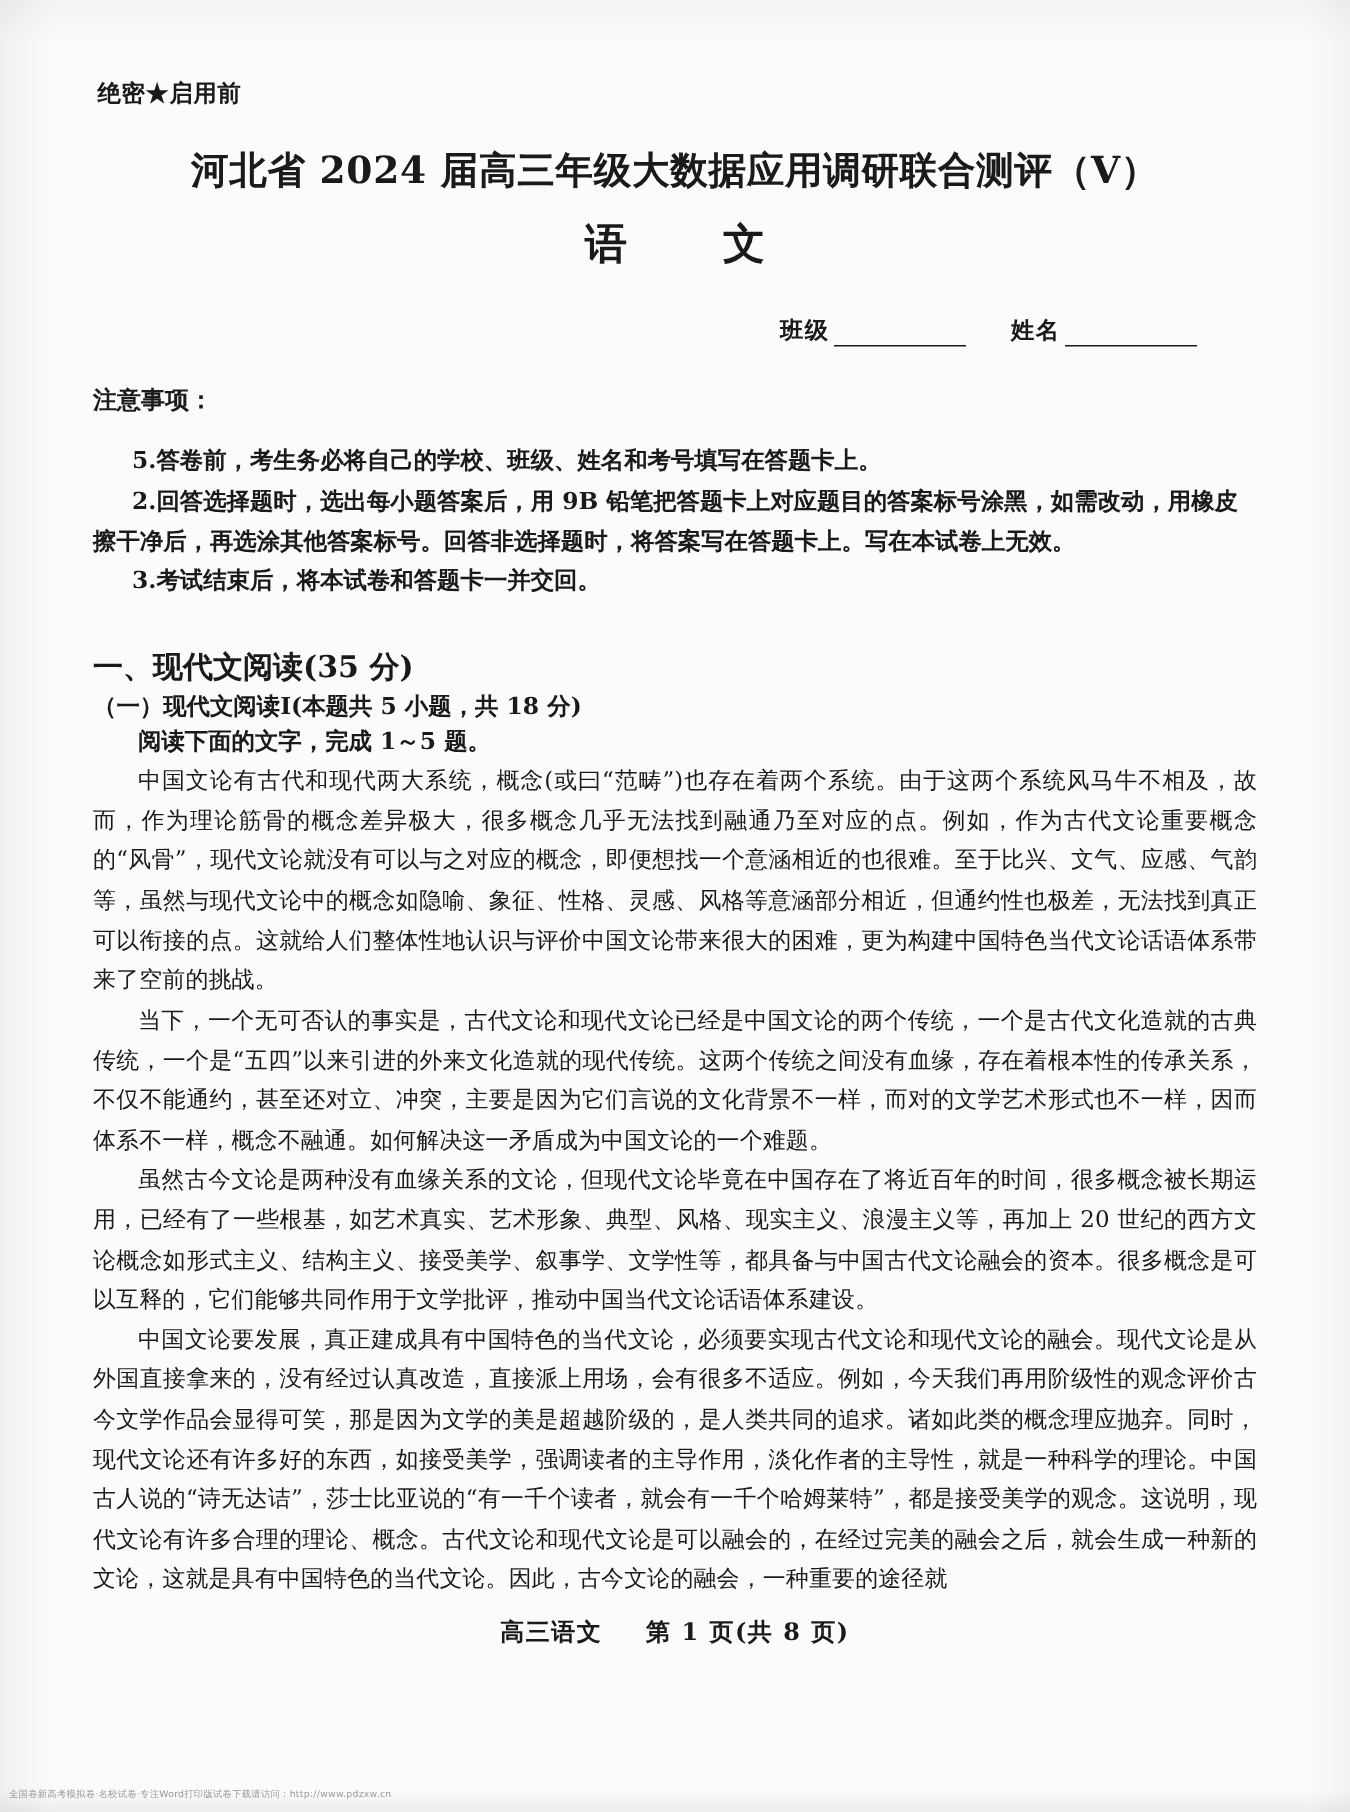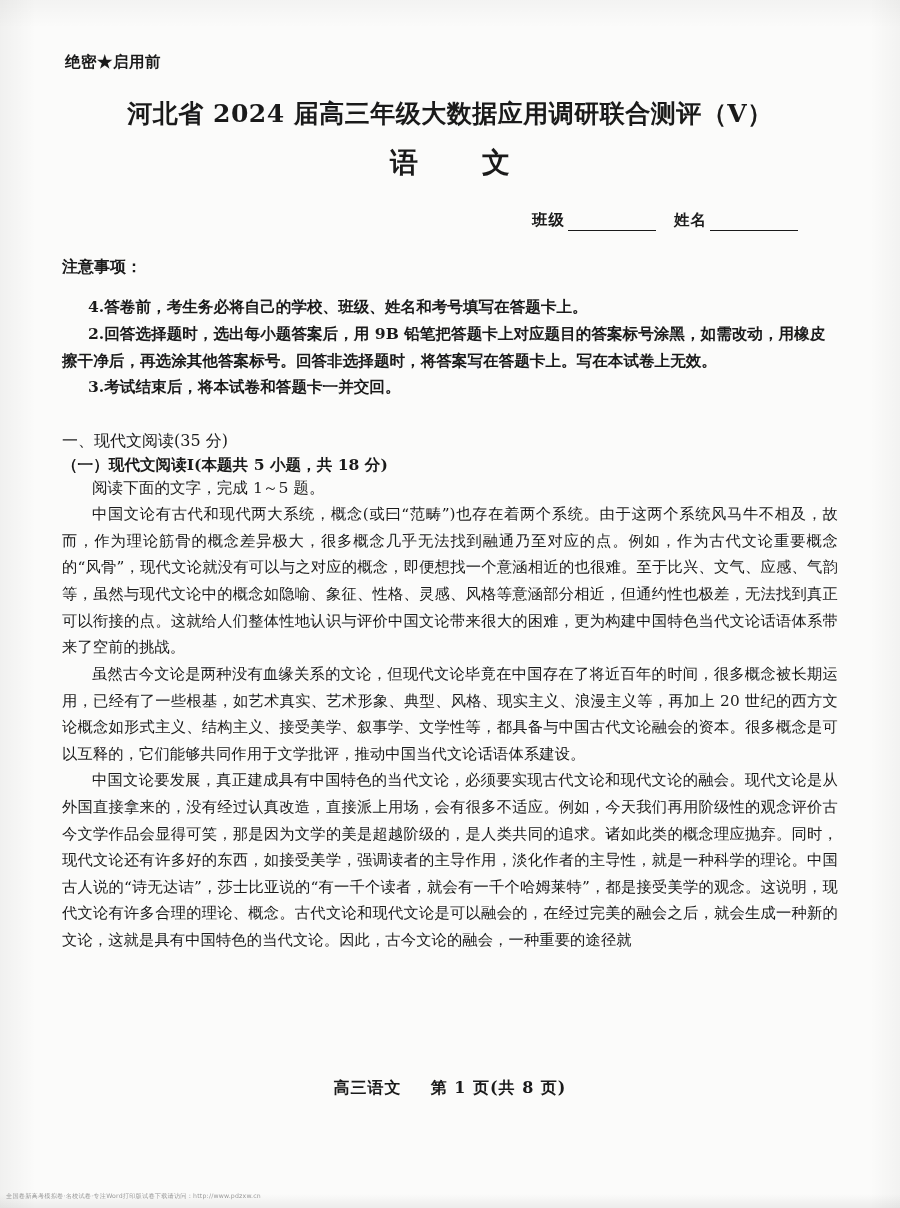--- a/index.html
+++ b/index.html
@@ -56,21 +56,21 @@
     text-align: center;
     font-size: 28px;
     font-weight: 700;
     letter-spacing: 18px;
     margin: 0 0 28px 0;
     text-indent: 18px;
   }
   .id-row {
     display: flex;
     justify-content: flex-end;
-    gap: 18px;
+    gap: 30px;
     padding-right: 40px;
     margin-bottom: 26px;
     font-size: 15.5px;
     font-weight: 700;
   }
   .id-field {
     display: flex;
     align-items: flex-end;
     white-space: nowrap;
   }
@@ -93,32 +93,32 @@
     margin: 0 0 30px 0;
     font-size: 15.6px;
     line-height: 1.72;
     font-weight: 600;
   }
   .notice-item {
     text-indent: 26px;
     margin: 0;
   }
   .section-h1 {
-    font-size: 16px;
-    font-weight: 400;
+    font-size: 20px;
+    font-weight: 700;
     margin: 0 0 3px 0;
   }
   .section-h2 {
     font-size: 15.6px;
     font-weight: 600;
     margin: 0 0 2px 0;
   }
   .instruction {
     font-size: 15.6px;
-    font-weight: 400;
+    font-weight: 700;
     text-indent: 30px;
     margin: 0 0 2px 0;
   }
   .body-text {
     font-size: 15.3px;
     line-height: 1.74;
     text-align: justify;
     text-justify: inter-ideograph;
     text-indent: 30px;
     margin: 0;
@@ -171,30 +171,31 @@
         <span class="blank"></span>
       </div>
       <div class="id-field">
         <span class="label">姓名</span>
         <span class="blank"></span>
       </div>
     </div>
 
     <div class="notice-title">注意事项：</div>
     <div class="notice-list">
-      <p class="notice-item">4.答卷前，考生务必将自己的学校、班级、姓名和考号填写在答题卡上。</p>
+      <p class="notice-item">5.答卷前，考生务必将自己的学校、班级、姓名和考号填写在答题卡上。</p>
       <p class="notice-item">2.回答选择题时，选出每小题答案后，用 9B 铅笔把答题卡上对应题目的答案标号涂黑，如需改动，用橡皮擦干净后，再选涂其他答案标号。回答非选择题时，将答案写在答题卡上。写在本试卷上无效。</p>
       <p class="notice-item">3.考试结束后，将本试卷和答题卡一并交回。</p>
     </div>
 
     <div class="section-h1">一、现代文阅读(35 分)</div>
     <div class="section-h2">（一）现代文阅读Ⅰ(本题共 5 小题，共 18 分)</div>
     <div class="instruction">阅读下面的文字，完成 1～5 题。</div>
 
     <p class="body-text">中国文论有古代和现代两大系统，概念(或曰“范畴”)也存在着两个系统。由于这两个系统风马牛不相及，故而，作为理论筋骨的概念差异极大，很多概念几乎无法找到融通乃至对应的点。例如，作为古代文论重要概念的“风骨”，现代文论就没有可以与之对应的概念，即便想找一个意涵相近的也很难。至于比兴、文气、应感、气韵等，虽然与现代文论中的概念如隐喻、象征、性格、灵感、风格等意涵部分相近，但通约性也极差，无法找到真正可以衔接的点。这就给人们整体性地认识与评价中国文论带来很大的困难，更为构建中国特色当代文论话语体系带来了空前的挑战。</p>
+    <p class="body-text">当下，一个无可否认的事实是，古代文论和现代文论已经是中国文论的两个传统，一个是古代文化造就的古典传统，一个是“五四”以来引进的外来文化造就的现代传统。这两个传统之间没有血缘，存在着根本性的传承关系，不仅不能通约，甚至还对立、冲突，主要是因为它们言说的文化背景不一样，而对的文学艺术形式也不一样，因而体系不一样，概念不融通。如何解决这一矛盾成为中国文论的一个难题。</p>
     <p class="body-text">虽然古今文论是两种没有血缘关系的文论，但现代文论毕竟在中国存在了将近百年的时间，很多概念被长期运用，已经有了一些根基，如艺术真实、艺术形象、典型、风格、现实主义、浪漫主义等，再加上 20 世纪的西方文论概念如形式主义、结构主义、接受美学、叙事学、文学性等，都具备与中国古代文论融会的资本。很多概念是可以互释的，它们能够共同作用于文学批评，推动中国当代文论话语体系建设。</p>
     <p class="body-text">中国文论要发展，真正建成具有中国特色的当代文论，必须要实现古代文论和现代文论的融会。现代文论是从外国直接拿来的，没有经过认真改造，直接派上用场，会有很多不适应。例如，今天我们再用阶级性的观念评价古今文学作品会显得可笑，那是因为文学的美是超越阶级的，是人类共同的追求。诸如此类的概念理应抛弃。同时，现代文论还有许多好的东西，如接受美学，强调读者的主导作用，淡化作者的主导性，就是一种科学的理论。中国古人说的“诗无达诘”，莎士比亚说的“有一千个读者，就会有一千个哈姆莱特”，都是接受美学的观念。这说明，现代文论有许多合理的理论、概念。古代文论和现代文论是可以融会的，在经过完美的融会之后，就会生成一种新的文论，这就是具有中国特色的当代文论。因此，古今文论的融会，一种重要的途径就</p>
 
   </div>
 
   <div class="footer">
     <span>高三语文</span>
     <span class="gap"></span>
     <span>第 1 页(共 8 页)</span>
   </div>

